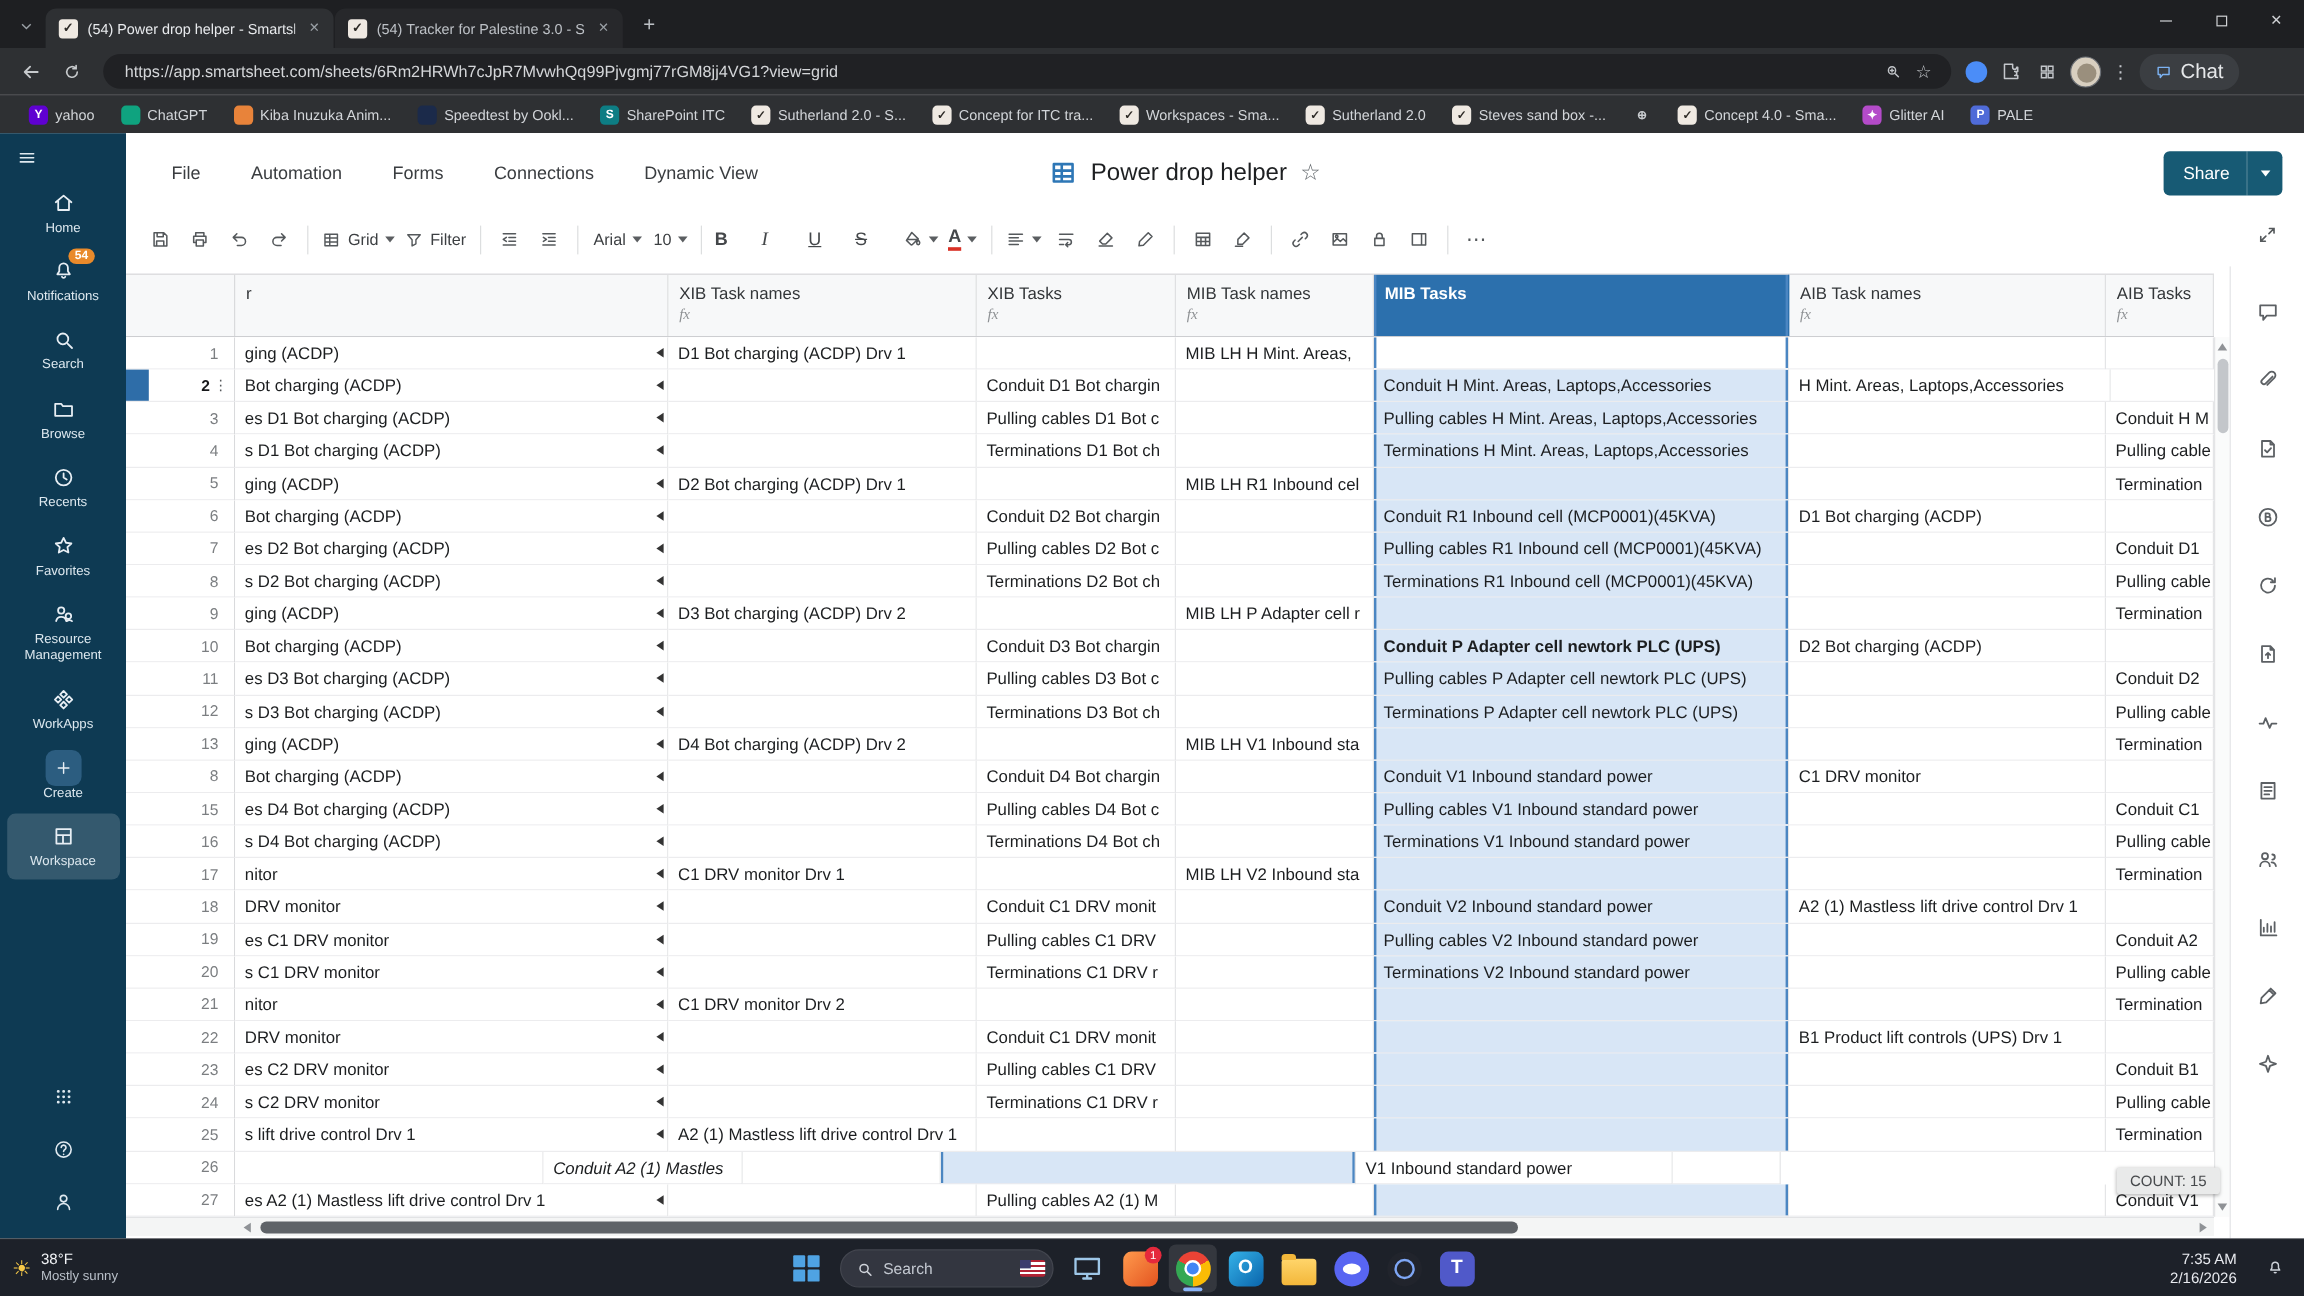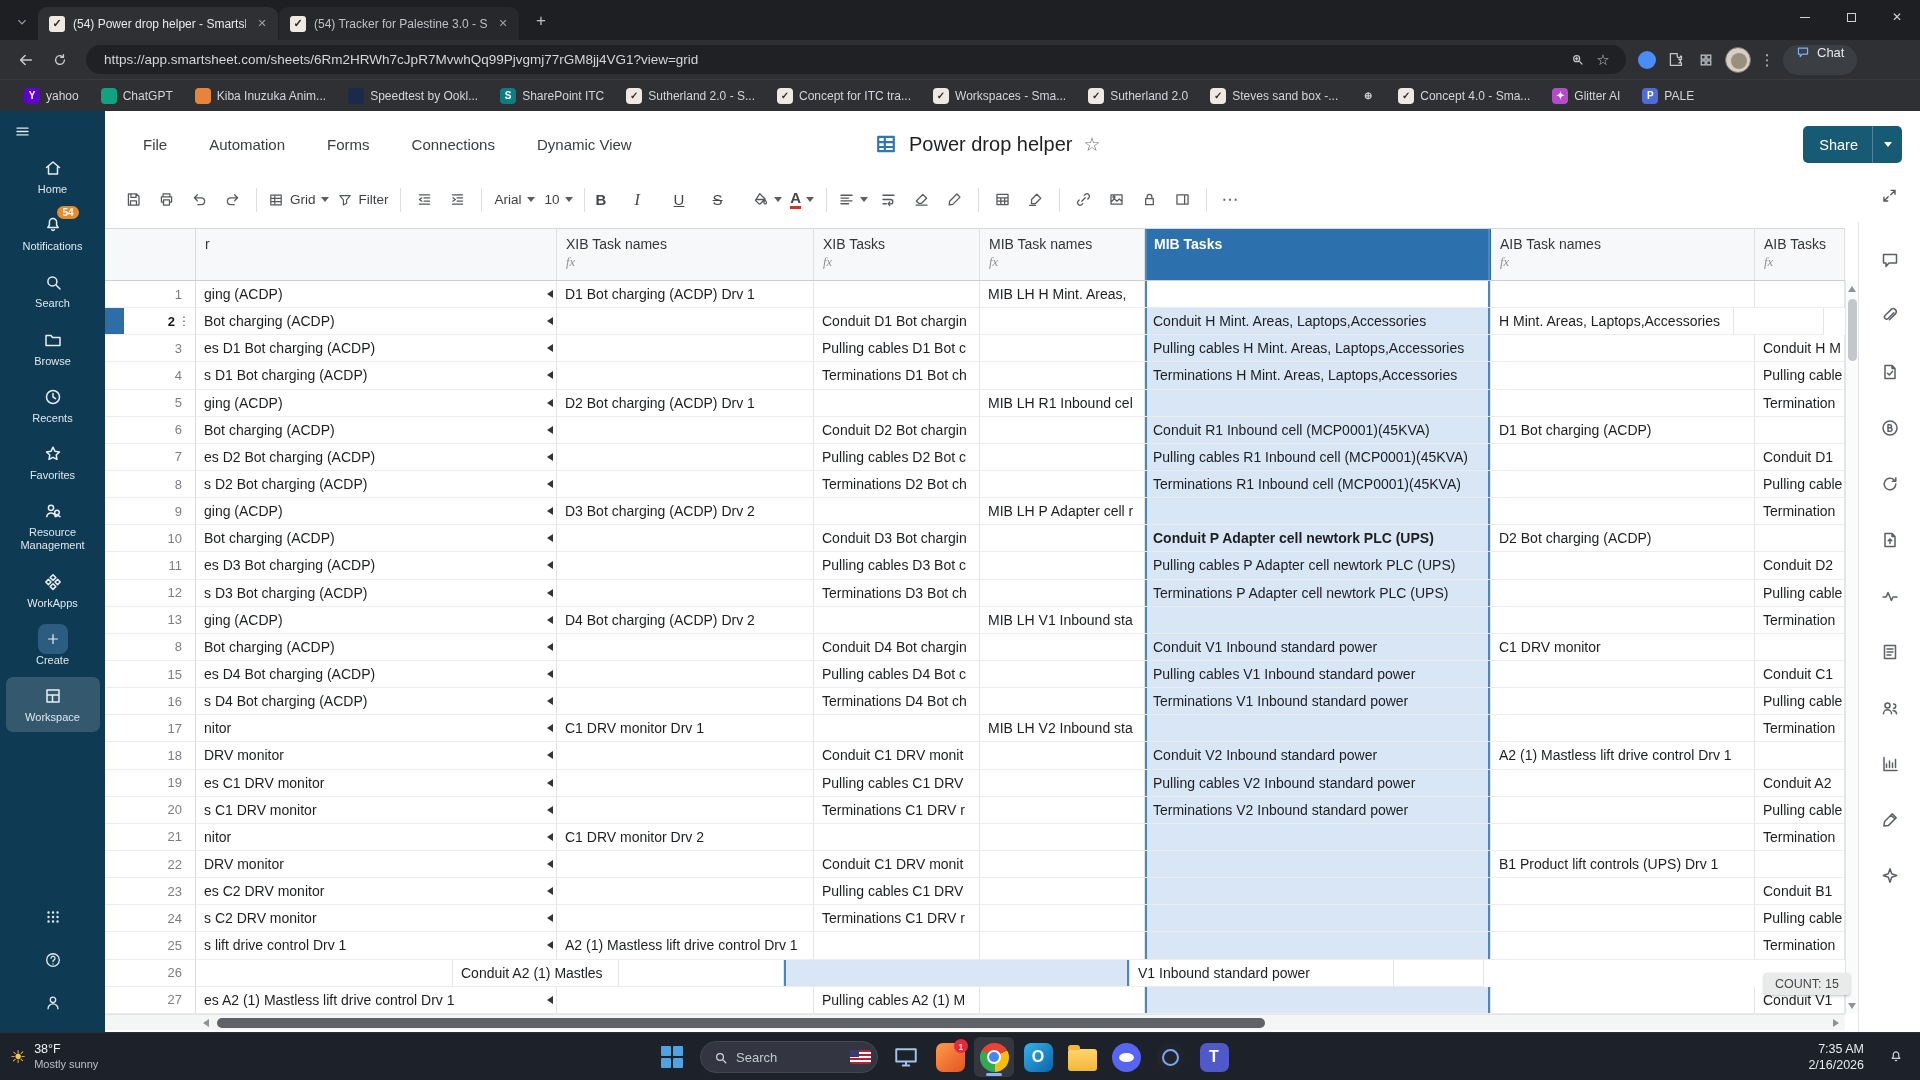--- a/index.html
+++ b/index.html
@@ -27,21 +27,21 @@
 .navbtn{width:32px;height:32px;border-radius:50%;color:#c7cacd;display:flex;align-items:center;justify-content:center}
 .omnibox{width:1540px;height:29px;background:#202124;border-radius:15px;display:flex;align-items:center;padding:0 10px 0 18px;margin-left:8px;flex:none}
 .url{flex:1;font-size:13.5px;color:#d4d6d9;white-space:nowrap;overflow:hidden}
 .omni-ic{width:26px;height:26px;color:#c1c4c8;display:flex;align-items:center;justify-content:center;font-size:15px}
 #extrow{display:flex;align-items:center;gap:7px;margin-left:10px}
 .extdot{width:18px;height:18px;border-radius:50%;background:#4b8df8}
 .extbtn{color:#c3c6cb;display:flex;align-items:center;justify-content:center;width:24px;height:24px}
 .avatar{width:26px;height:26px;border-radius:50%;background:#d8cfc0;border:1px solid #6b6f75;position:relative;overflow:hidden}
 .avatar::after{content:"";position:absolute;left:5px;top:5px;width:16px;height:16px;border-radius:50%;background:#9a8f7d}
 .kebab{color:#c3c6cb;font-size:15px;width:18px;text-align:center}
-.chatbtn{height:30px;padding:0 13px;border-radius:15px;background:#3b3e42;display:flex;align-items:flex-start;gap:7px;color:#e6e8ea;font-size:13px}
+.chatbtn{height:30px;padding:0 13px;border-radius:15px;background:#3b3e42;display:flex;align-items:center;gap:7px;color:#e6e8ea;font-size:17px}
 
 #bookbar{position:absolute;top:79px;left:0;width:100%;height:32px;background:#2e3033;border-top:1px solid #3a3b3f;display:flex;align-items:center;padding-left:16px;gap:6px}
 .bm{display:flex;align-items:center;gap:6px;padding:3px 8px;border-radius:6px;font-size:12px;color:#d2d5d9;white-space:nowrap}
 .bm .ic{width:16px;height:16px;border-radius:4px;display:flex;align-items:center;justify-content:center;font-size:10px;font-weight:bold;flex:none}
 
 
 #sidebar{position:absolute;left:0;top:111px;width:105px;height:921px;background:#0e3a53;color:#e8f0f5}
 .sb-burger{margin:12px 0 2px 14px;color:#dfe9f0}
 #sb-items{display:flex;flex-direction:column;align-items:center;margin-top:4px}
 .sb-item{width:94px;display:flex;flex-direction:column;align-items:center;gap:4px;padding:8px 2px;margin:1px 0;border-radius:7px}
@@ -625,21 +625,21 @@
           </div>
           <div class="cell" style="width: 166px;">
             <span class="ctext">Conduit D1 Bot chargin</span>
           </div>
           <div class="cell" style="width: 165px;">
             <span class="ctext"></span>
           </div>
           <div class="cell selcell" style="width: 346px;">
             <span class="ctext">Conduit H Mint. Areas, Laptops,Accessories</span>
           </div>
-          <div class="cell" style="width: 243px;">
+          <div class="cell" style="width: 268px;">
             <span class="ctext">H Mint. Areas, Laptops,Accessories</span>
           </div>
           <div class="cell" style="width: 90px;">
             <span class="ctext"></span>
           </div>
         </div>
         <div class="grow">
           <div class="gut">
             <span class="rnum">3</span>
           </div>
@@ -1260,21 +1260,21 @@
             <span class="ctext">Termination</span>
           </div>
         </div>
         <div class="grow">
           <div class="gut">
             <span class="rnum">26</span>
           </div>
           <div class="cell" style="width: 257px;">
             <span class="ctext"></span>
           </div>
-          <div class="cell" style="width: 166px;">
+          <div class="cell" style="width: 166px; font-style: italic;">
             <span class="ctext">Conduit A2 (1) Mastles</span>
           </div>
           <div class="cell" style="width: 165px;">
             <span class="ctext"></span>
           </div>
           <div class="cell selcell" style="width: 346px;">
             <span class="ctext"></span>
           </div>
           <div class="cell" style="width: 264px;">
             <span class="ctext">V1 Inbound standard power</span>

